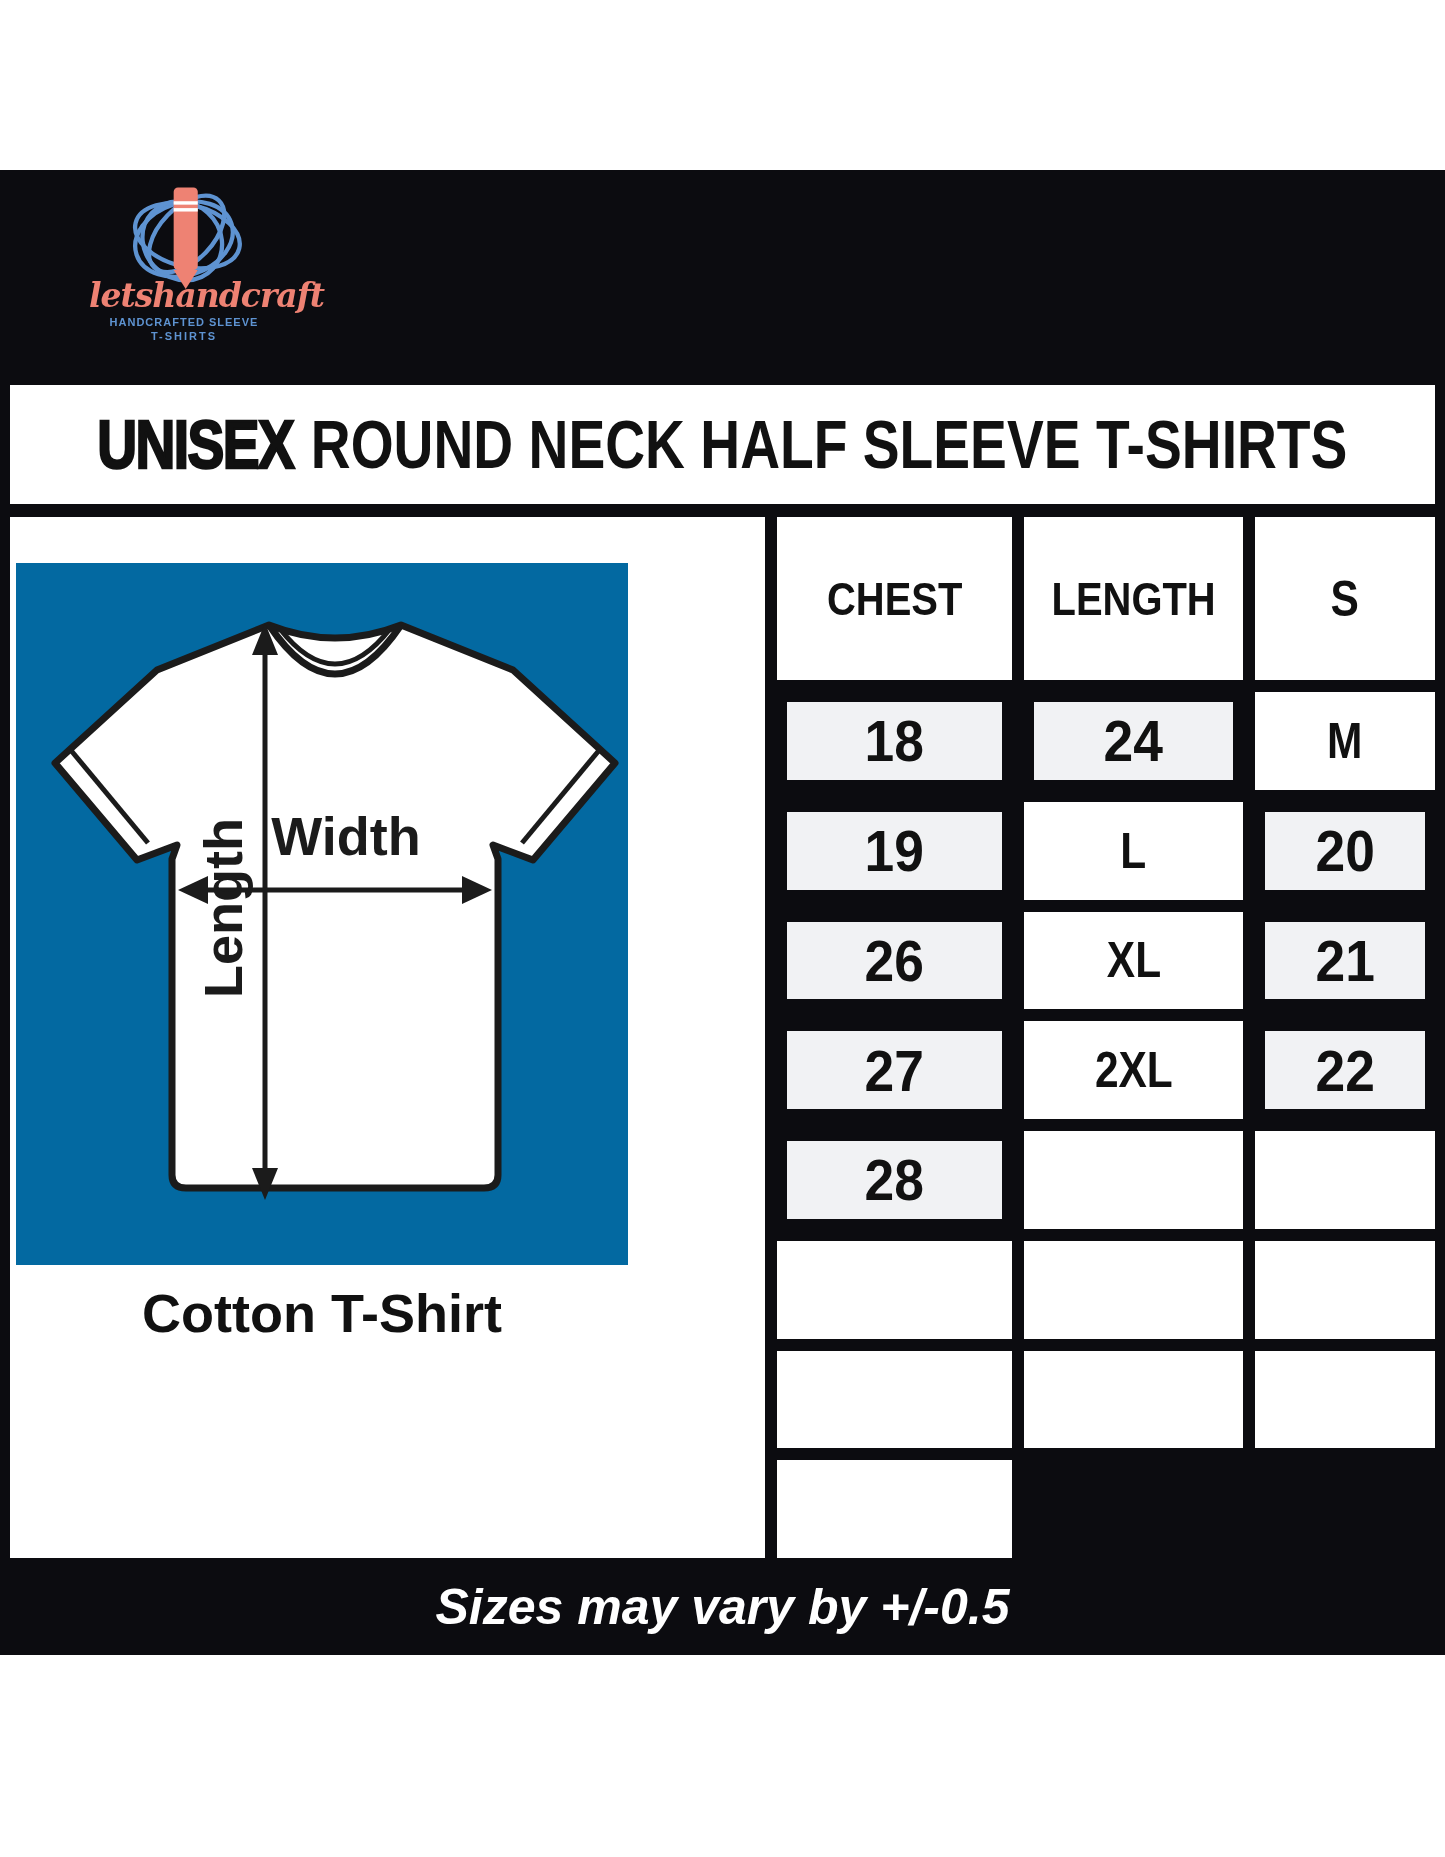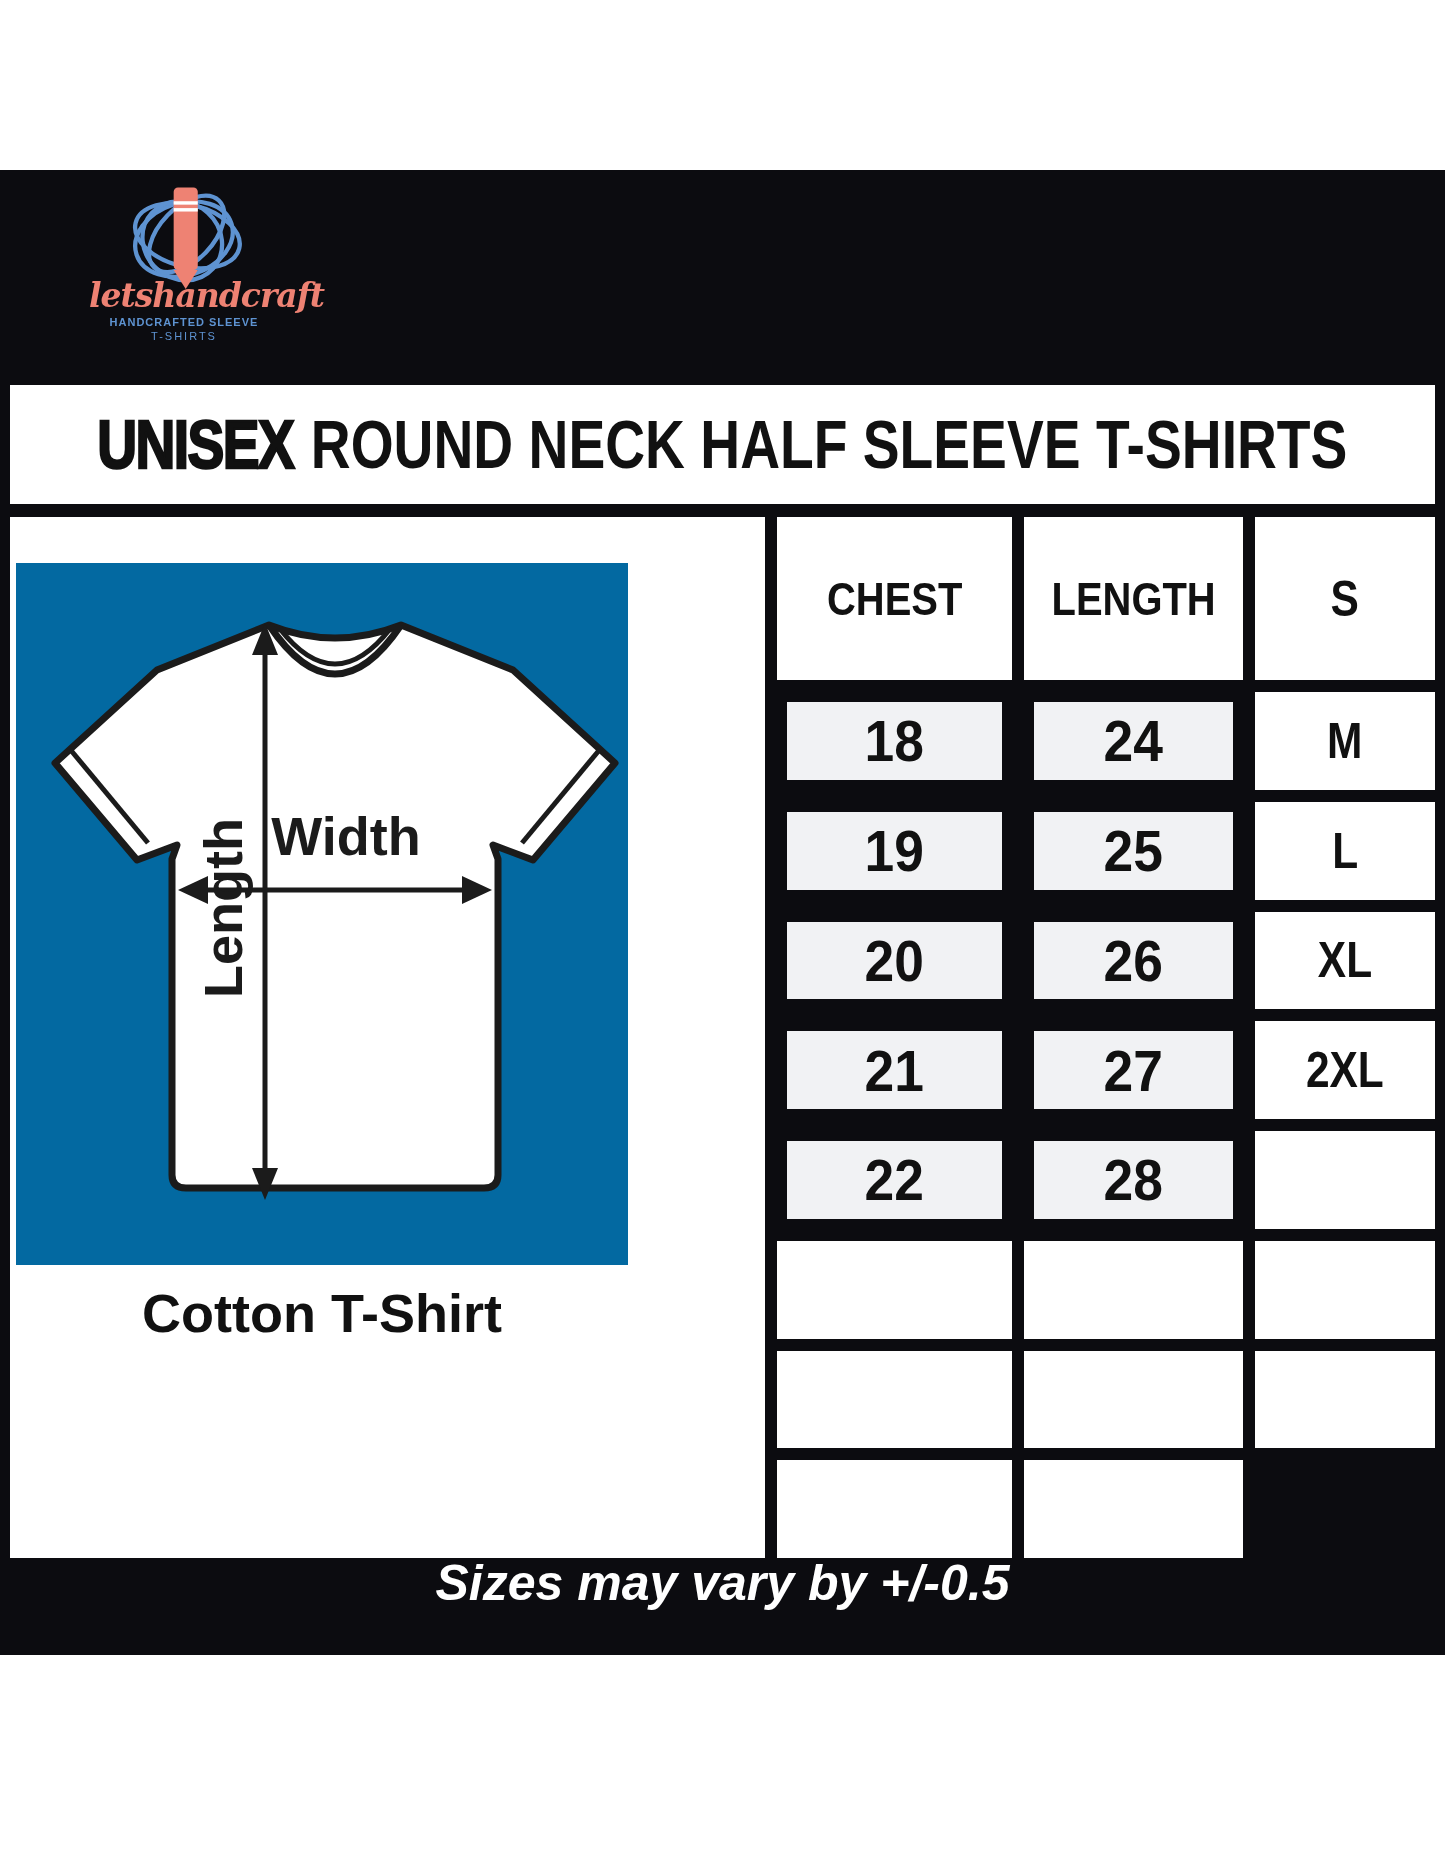--- a/index.html
+++ b/index.html
@@ -19,21 +19,21 @@
   .logo-script {
     font-family:"DejaVu Serif", serif; font-style:italic; font-weight:bold;
     font-size:33px; color:#ee8273; line-height:1; margin-top:-14px;
     letter-spacing:-1px; white-space:nowrap;
   }
   .logo-tag1 {
     font-size:11px; font-weight:bold; color:#5e93d1; letter-spacing:1px;
     margin-top:4px; white-space:nowrap;
   }
   .logo-tag2 {
-    font-size:11px; font-weight:normal; color:#5e93d1; letter-spacing:2px;
+    font-size:11px; font-weight:bold; color:#5e93d1; letter-spacing:2px;
     margin-top:2px; white-space:nowrap;
   }
   .size-guide {
     position:absolute; left:1040px; top:262px; transform:translateX(-50%);
     color:#ffffff; font-size:64px; font-weight:bold; line-height:1;
     white-space:nowrap;
   }
 
   
   .side-border { position:absolute; top:385px; width:10px; height:1270px; background:#0c0c10; }
@@ -81,21 +81,21 @@
   .cell.th { font-size:47px; }
   .cell.size-col { font-size:50px; }
   .cell.num { font-size:58px; }
   .cell .cond { display:inline-block; transform:scaleX(0.85); white-space:nowrap; }
   .cell .cond-num { display:inline-block; transform:scaleX(0.92); white-space:nowrap; }
   .cell.tint { background-color:#f1f2f4; background-clip:content-box; padding:10px; }
 
   
   .footer-bar {
     position:absolute; left:0; top:1558px; width:1445px; height:97px;
-    background:#0c0c10; display:flex; align-items:flex-start; justify-content:center;
+    background:#0c0c10; display:flex; align-items:center; justify-content:center;
   }
   .footer-note {
     color:#ffffff; font-size:50px; font-weight:bold; font-style:italic;
     line-height:1; white-space:nowrap;
   }
 </style>
 </head>
 <body>
 
 <div class="page">
@@ -176,23 +176,20 @@
       </div>
       <div class="cell num tint">
         <span class="cond-num">24</span>
       </div>
       <div class="cell size-col">
         <span class="cond">M</span>
       </div>
       <div class="cell num tint">
         <span class="cond-num">19</span>
       </div>
-      <div class="cell num tint">
-        <span class="cond-num">25</span>
-      </div>
       <div class="cell size-col">
         <span class="cond">L</span>
       </div>
       <div class="cell num tint">
         <span class="cond-num">20</span>
       </div>
       <div class="cell num tint">
         <span class="cond-num">26</span>
       </div>
       <div class="cell size-col">

